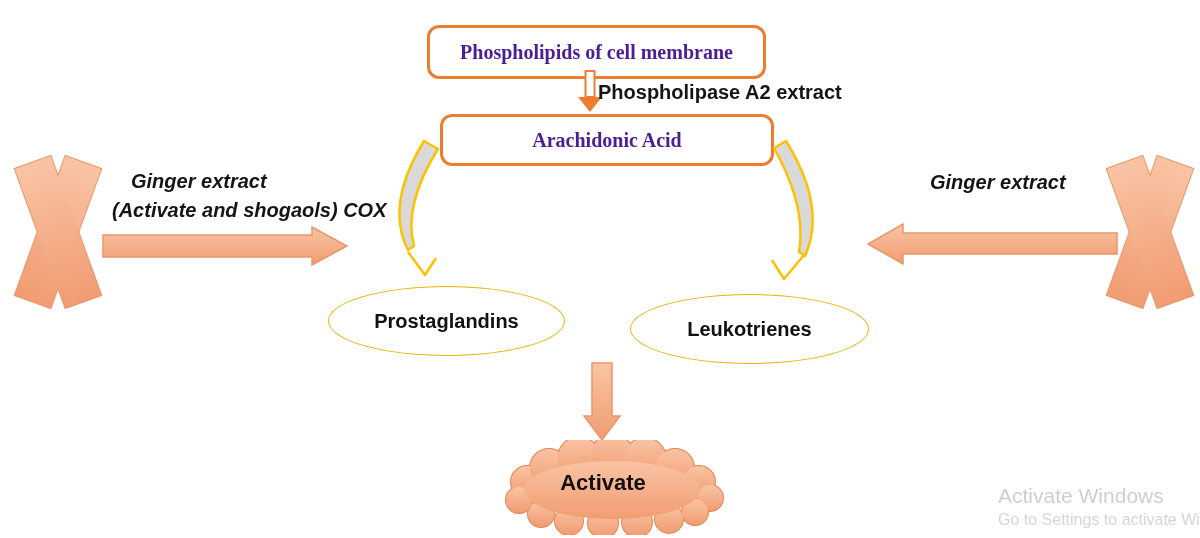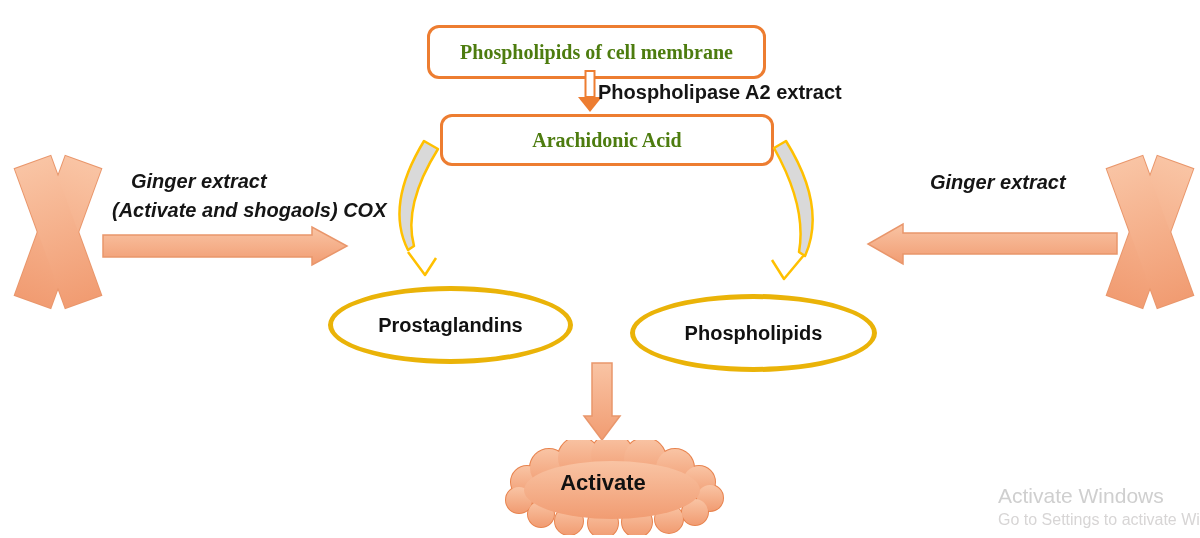--- a/index.html
+++ b/index.html
@@ -1,22 +1,22 @@
 <!DOCTYPE html>
 <html><head>
 <meta charset="utf-8">
 <style>
   html,body{margin:0;padding:0;background:#fff;}
   #stage{position:relative;width:1200px;height:538px;background:#ffffff;overflow:hidden;
          font-family:"Liberation Sans",sans-serif;}
   .abs{position:absolute;}
   .roundbox{border:3px solid #ED7D31;border-radius:12px;background:#fff;
             display:flex;align-items:center;justify-content:center;
-            font-family:"Liberation Serif",serif;font-weight:700;font-size:20px;color:#4d7c0f;}
-  .ellipse{border:5px solid #eab308;border-radius:50%;background:#fff;
+            font-family:"Liberation Serif",serif;font-weight:700;font-size:20px;color:#4c1d95;}
+  .ellipse{border:1px solid #eab308;border-radius:50%;background:#fff;
            display:flex;align-items:center;justify-content:center;
            font-weight:700;font-size:20px;color:#111;}
   .annot{font-weight:700;font-size:20px;color:#151515;white-space:nowrap;font-style:italic;}
   .enzyme{font-weight:700;font-size:20px;color:#151515;white-space:nowrap;}
   .cloud-label{font-weight:700;font-size:22px;color:#111;text-align:center;}
   .wm1{font-size:21px;color:#CFCFCF;white-space:nowrap;}
   .wm2{font-size:16px;color:#D7D5D5;white-space:nowrap;margin-top:3px;}
 </style>
 </head>
 <body>
@@ -86,21 +86,21 @@
 
   <svg class="abs" style="left:866px;top:219px;" width="254" height="48" viewBox="0 0 254 48">
     <polygon points="251,14 37,14 37,5 2,25 37,45 37,35 251,35" fill="url(#salmon-grad)" stroke="#E9966B" stroke-width="1.5"></polygon>
   </svg>
 
   <div class="abs ellipse" style="left:328px;top:286px;width:235px;height:68px;">
     <span>Prostaglandins</span>
   </div>
 
   <div class="abs ellipse" style="left:630px;top:294px;width:237px;height:68px;">
-    <span>Phospholipids</span>
+    <span>Leukotrienes</span>
   </div>
 
   <svg class="abs" style="left:580px;top:362px;" width="44" height="80" viewBox="0 0 44 80">
     <polygon points="12,1 32,1 32,54 40,54 22,78 4,54 12,54" fill="url(#salmon-grad)" stroke="#E9966B" stroke-width="1.5"></polygon>
   </svg>
 
   <svg class="abs" style="left:497px;top:440px;" width="230" height="95" viewBox="0 0 230 95">
     <g stroke="#E8834E" stroke-width="2" fill="url(#salmon-grad)">
       <circle cx="30" cy="42" r="16"></circle>
         <circle cx="52" cy="28" r="19"></circle>

